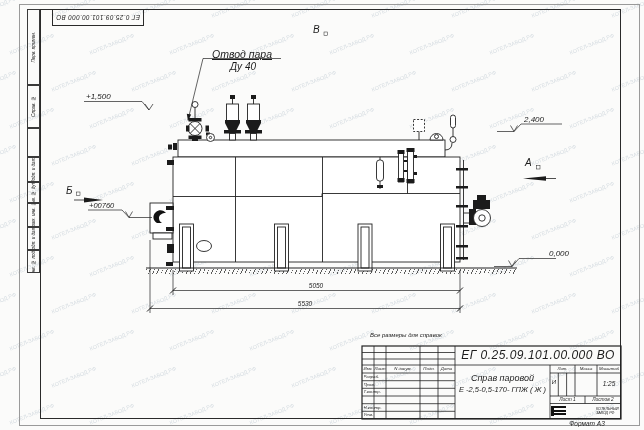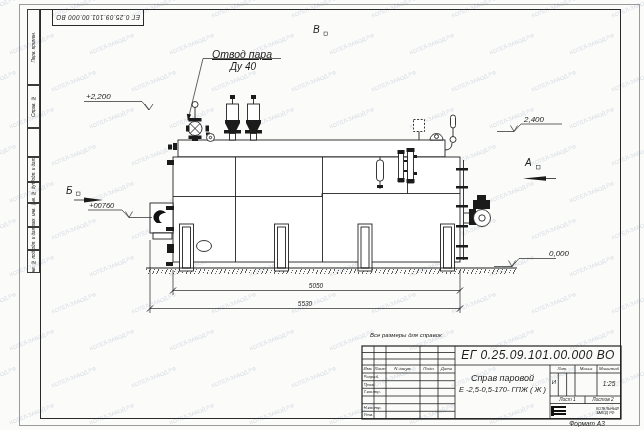--- a/index.html
+++ b/index.html
@@ -346,21 +346,21 @@
       <path d="M374 346 V419 M386 346 V419 M420 346 V419 M438 346 V419 M455 346 V419"></path>
       <path d="M362 373 H455 M362 380.7 H455 M362 388.3 H455 M362 396 H455 M362 403.7 H455 M362 411.3 H455"></path>
       <path d="M550 365 V419 M550 373 H621 M550 396 H621 M550 403.5 H621"></path>
       <path d="M575 365 V396 M597 365 V396 M558.3 373 V396 M566.6 373 V396 M585 396 V403.5"></path>
     </g>
   </g>
 </svg>
 
 <div class="lbl gt ctr" style="left:200px;top:48px;width:84px;font-size:10.5px;text-decoration:underline;">Отвод пара</div>
 <div class="lbl gt ctr" style="left:210px;top:61px;width:66px;font-size:10px;">Ду 40</div>
-<div class="lbl gt" style="left:86px;top:92px;font-size:8px;">+2,200</div>
+<div class="lbl gt" style="left:86px;top:92px;font-size:8px;">+1,500</div>
 <div class="lbl gt" style="left:524px;top:114.5px;font-size:8px;">2,400</div>
 <div class="lbl gt" style="left:89px;top:201px;font-size:7.5px;">+00760</div>
 <div class="lbl gt" style="left:521px;top:249px;font-size:8px;padding-left:28px;">0,000</div>
 <div class="lbl gt" style="left:66px;top:185px;font-size:10px;">Б</div>
 <div class="lbl gt" style="left:313px;top:24px;font-size:10px;">В</div>
 <div class="lbl gt" style="left:525px;top:157px;font-size:10px;">А</div>
 <div class="lbl gt ctr" style="left:290px;top:281.5px;width:52px;font-size:6.5px;">5050</div>
 <div class="lbl gt ctr" style="left:279px;top:299.5px;width:52px;font-size:6.5px;">5530</div>
 
 <div class="tb-txt" style="left:370px;top:332px;font-size:6px;">Все размеры для справок</div>

